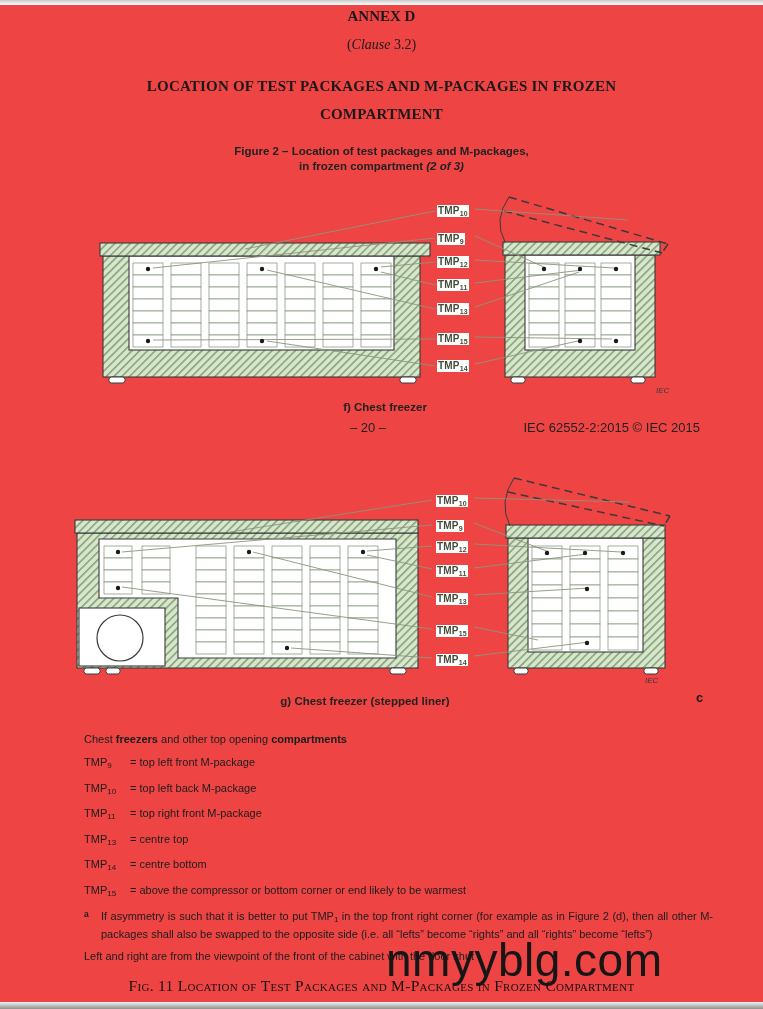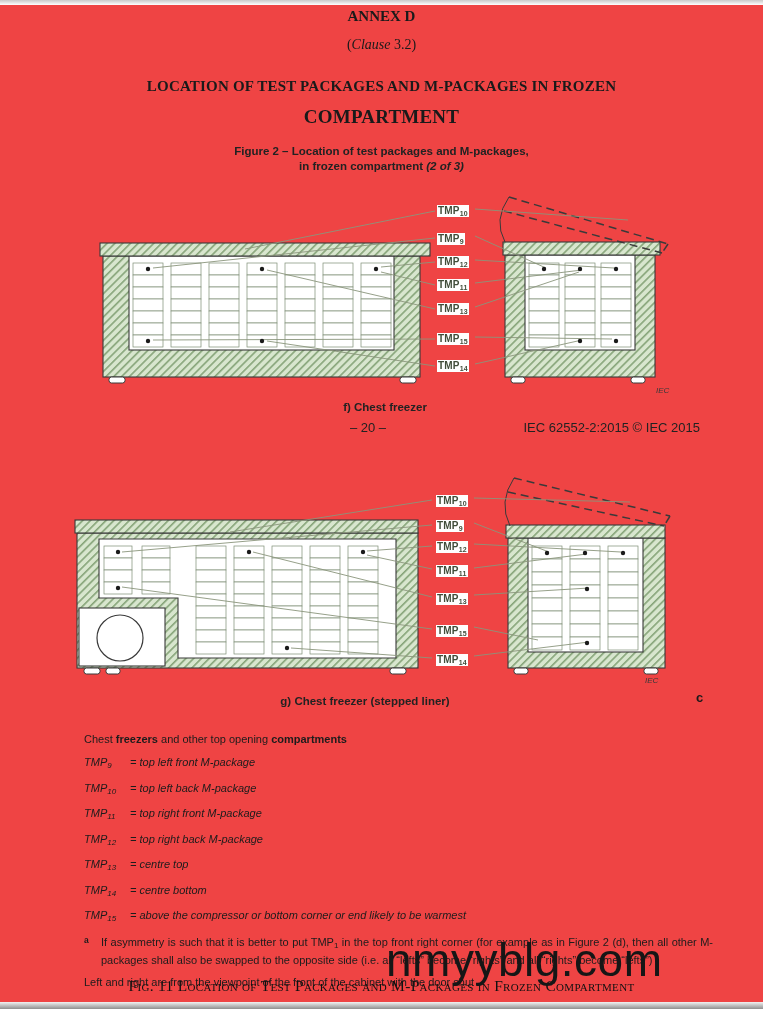--- a/index.html
+++ b/index.html
@@ -11,40 +11,40 @@
     background:linear-gradient(to bottom,#c9c9c9,#ffffff); }
   .edge-bottom { position:absolute; left:0; bottom:0; width:100%; height:7px;
     background:linear-gradient(to top,#8f8f8f,#f2f2f2); }
   .serif { font-family:"Liberation Serif", serif; }
   .annex { position:absolute; top:8px; left:0; width:100%; text-align:center;
     font-weight:bold; font-size:15px; }
   .clause { position:absolute; top:37px; left:0; width:100%; text-align:center; font-size:14px; }
   .title1 { position:absolute; top:78px; left:0; width:100%; text-align:center;
     font-weight:bold; font-size:15px; letter-spacing:.2px; }
   .title2 { position:absolute; top:106px; left:0; width:100%; text-align:center;
-    font-weight:bold; font-size:19px; letter-spacing:.2px; }
+    font-weight:bold; font-size:15px; letter-spacing:.2px; }
   .figcap { position:absolute; top:144px; left:0; width:100%; text-align:center;
     font-weight:bold; font-size:11.5px; line-height:15px; color:#222; }
   .figcap i { font-style:italic; }
   .diagram { position:absolute; }
   .diag-f { left:95px; top:192px; width:580px; height:212px; }
   .diag-g { left:70px; top:462px; width:610px; height:225px; }
   .tmp-label { position:absolute; font-size:10px; font-weight:bold; color:#414d3a;
     letter-spacing:.2px; white-space:nowrap; background:#fefefe; padding:0 1px; }
   .tmp-label sub { font-size:7px; vertical-align:-2px; }
   .iec-credit { position:absolute; font-size:8px; font-style:italic; color:#3a3a3a; }
   .diagcap { position:absolute; text-align:center; font-weight:bold; font-size:11.5px; color:#222; }
   .cap-f { left:95px; top:401px; width:580px; }
   .cap-g { left:60px; top:695px; width:610px; }
   .side-note { position:absolute; left:696px; top:690px; font-weight:bold; font-size:13px; }
   .pagenum { position:absolute; left:288px; top:420px; width:160px; text-align:center; font-size:13px; color:#222; }
   .docref { position:absolute; right:63px; top:420px; font-size:13px; color:#222; }
   .legend { position:absolute; left:84px; top:733px; width:632px; font-size:11px; color:#1c1c1c; }
   .leg-head { margin-bottom:11px; }
-  .leg-row { display:flex; margin-bottom:9px; line-height:12.5px;font-style:italic; }
+  .leg-row { display:flex; margin-bottom:9px; line-height:12.5px; }
   .leg-row .lab { width:46px; flex:none; }
   .leg-row sub, .fn-text sub { font-size:8px; vertical-align:-2px; }
   .footnote { display:flex; margin-top:4px; margin-bottom:9px; }
   .footnote .mark { width:17px; flex:none; font-weight:bold; font-size:8.5px; vertical-align:super; }
   .fn-text { width:612px; text-align:justify; line-height:14px; }
   .viewpoint { margin-top:3px; }
   .watermark { position:absolute; left:386px; top:933px; font-size:46px; color:#161616;
     letter-spacing:.5px; white-space:nowrap; z-index:5; }
   .fig11 { position:absolute; left:0; top:977px; width:100%; text-align:center;
     font-family:"Liberation Serif", serif; font-variant:small-caps; font-size:15.5px;
@@ -345,24 +345,20 @@
       </div>
     <div class="leg-row">
         <span class="lab"><span>TMP</span><sub>10</sub></span>
         <span>= top left back M-package</span>
       </div>
     <div class="leg-row">
         <span class="lab"><span>TMP</span><sub>11</sub></span>
         <span>= top right front M-package</span>
       </div>
     <div class="leg-row">
-        <span class="lab"><span>TMP</span><sub>12</sub></span>
-        <span>= top right back M-package</span>
-      </div>
-    <div class="leg-row">
         <span class="lab"><span>TMP</span><sub>13</sub></span>
         <span>= centre top</span>
       </div>
     <div class="leg-row">
         <span class="lab"><span>TMP</span><sub>14</sub></span>
         <span>= centre bottom</span>
       </div>
     <div class="leg-row">
         <span class="lab"><span>TMP</span><sub>15</sub></span>
         <span>= above the compressor or bottom corner or end likely to be warmest</span>

